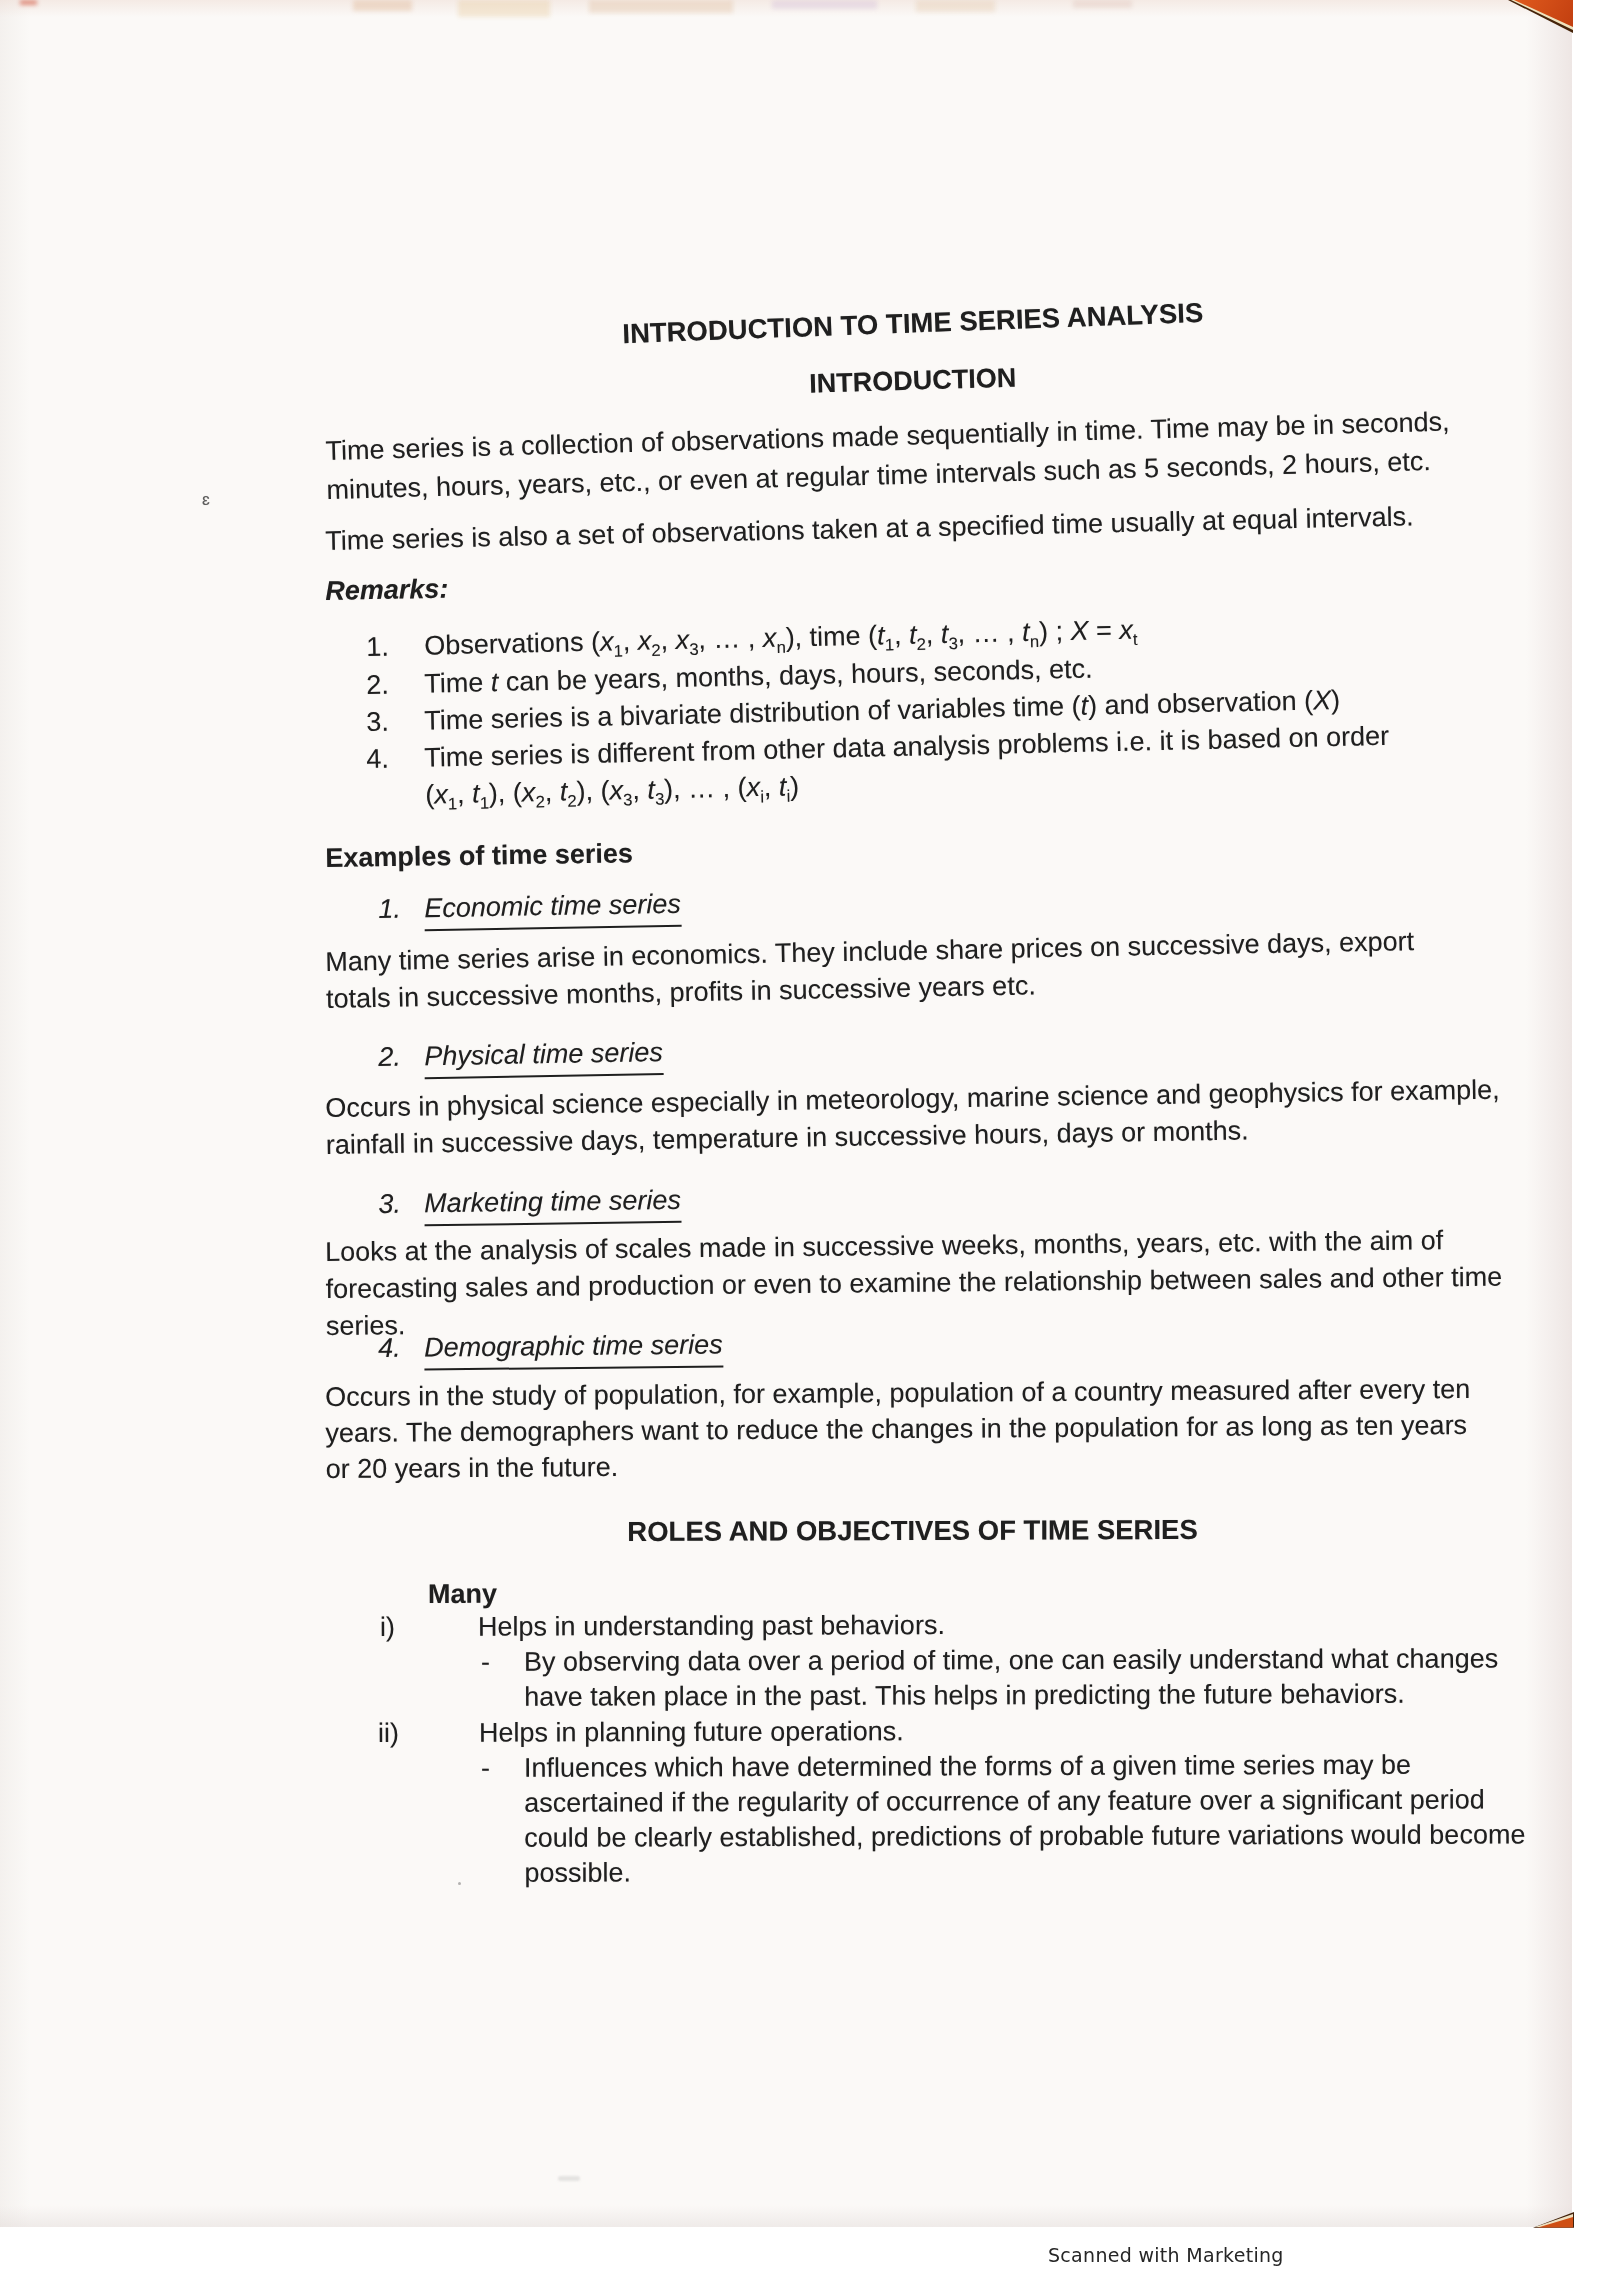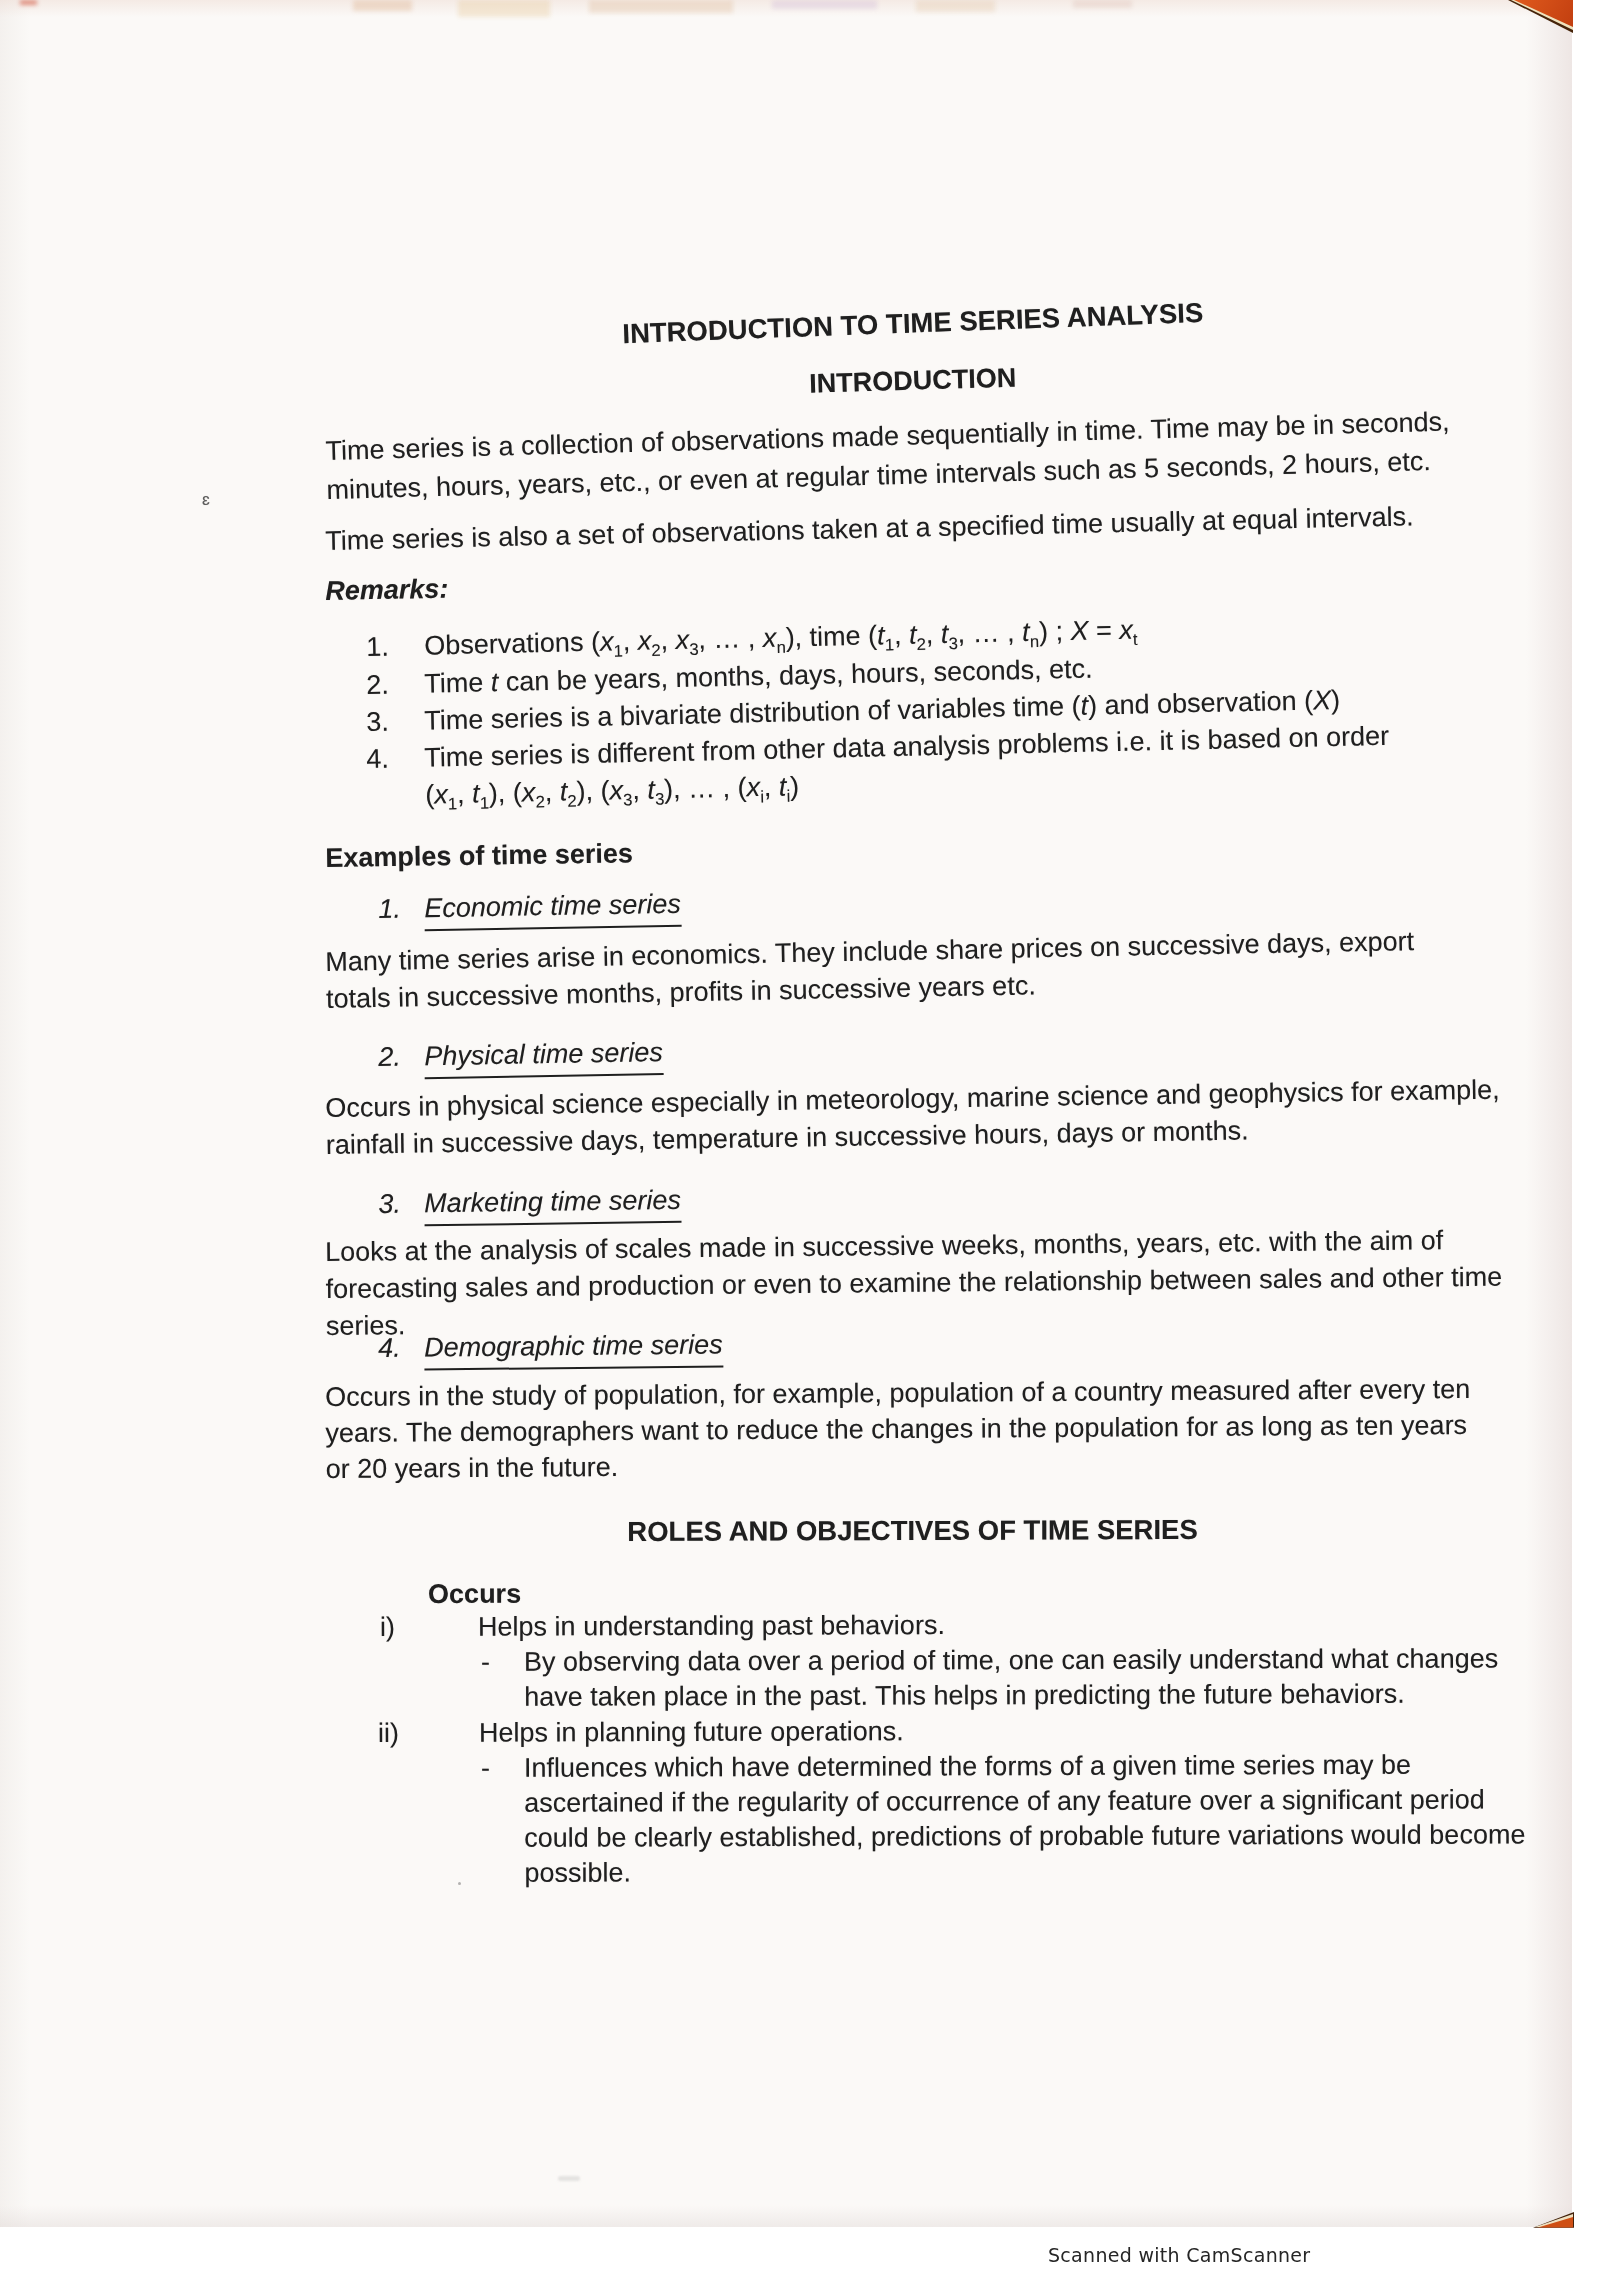--- a/index.html
+++ b/index.html
@@ -128,36 +128,36 @@
   <div class="blk r06" style="left:325px;top:1234px;width:1201px;">Looks at the analysis of scales made in successive weeks, months, years, etc. with the aim of forecasting sales and production or even to examine the relationship between sales and other time series.</div>
 
   <div class="blk hang italic r06" style="left:378px;top:1330px;width:1047px;">
     <span class="mark">4.</span>
     <span class="u" style="margin-left:46px;">Demographic time series</span>
   </div>
   <div class="blk r04" style="left:325px;top:1379px;width:1171px;line-height:36px;">Occurs in the study of population, for example, population of a country measured after every ten years. The demographers want to reduce the changes in the population for as long as ten years or 20 years in the future.</div>
 
   <div class="blk bold center r02" style="left:327px;top:1514px;width:1171px;font-size:27.5px;">ROLES AND OBJECTIVES OF TIME SERIES</div>
 
-  <div class="blk bold r02" style="left:428px;top:1576px;">Occurs</div>
+  <div class="blk bold r02" style="left:428px;top:1576px;">Many</div>
 
   <div class="blk hang r02" style="left:380px;top:1610px;width:1126px;line-height:35px;">
     <span class="mark">i)</span>
     <div style="margin-left:98px;">Helps in understanding past behaviors.</div>
   </div>
   <div class="blk hang r02" style="left:481px;top:1645px;width:1040px;line-height:35px;">
     <span class="mark">-</span>
     <div style="margin-left:43px;width:995px;">By observing data over a period of time, one can easily understand what changes have taken place in the past. This helps in predicting the future behaviors.</div>
   </div>
 
   <div class="blk hang r02" style="left:378px;top:1716px;width:1126px;line-height:35px;">
     <span class="mark">ii)</span>
     <div style="margin-left:101px;">Helps in planning future operations.</div>
   </div>
   <div class="blk hang r02" style="left:481px;top:1751px;width:1060px;line-height:35px;">
     <span class="mark">-</span>
     <div style="margin-left:43px;width:1018px;">Influences which have determined the forms of a given time series may be ascertained if the regularity of occurrence of any feature over a significant period could be clearly established, predictions of probable future variations would become possible.</div>
   </div>
 
-  <div class="watermark" style="left:1048px;top:2244px;">Scanned with CamScanner</div>
+  <div class="watermark" style="left:1048px;top:2244px;">Scanned with Marketing</div>
 
 </div>
 
 
 </body></html>

